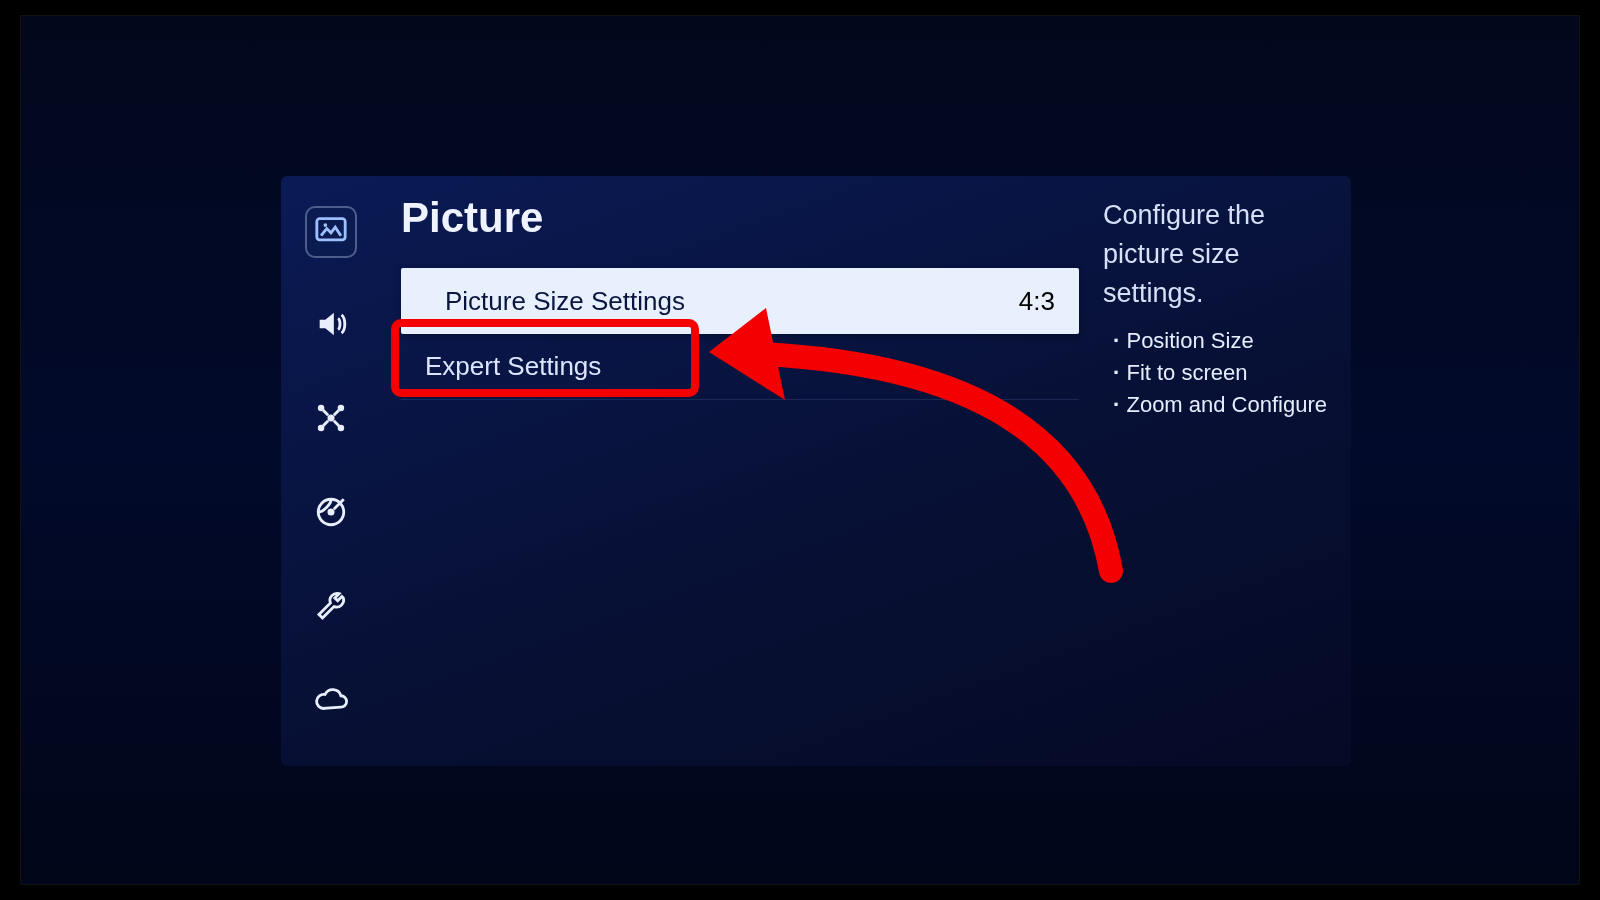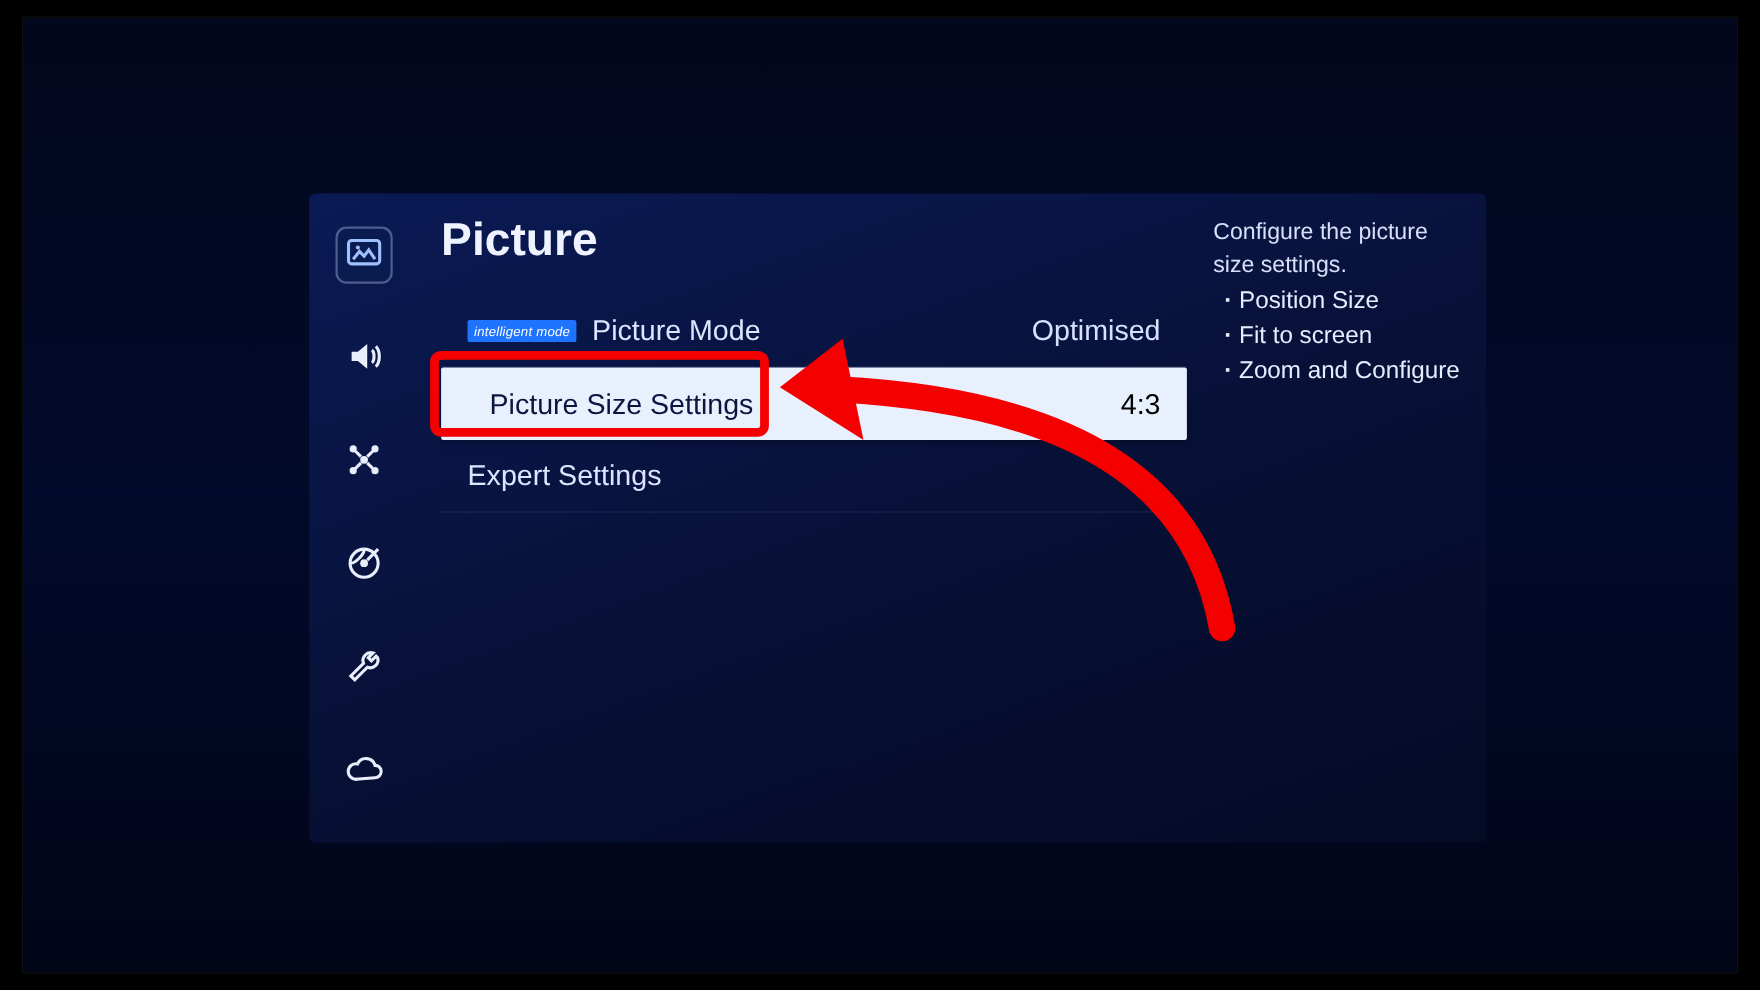--- a/index.html
+++ b/index.html
@@ -82,21 +82,21 @@
   .anno-box {
     position:absolute; pointer-events:none;
     border:8px solid #f40000; border-radius:10px;
   }
   .anno-arrow { position:absolute; pointer-events:none; }
   
   .help {
     width:250px; padding:20px 10px 0 14px;
     color:#e6edff; font-size:22px; line-height:1.45;
   }
-  .help-desc { margin-bottom:0; color:#d6e0f8; font-size:21px; }
+  .help-desc { margin-bottom:12px; color:#d6e0f8; font-size:27px; }
   .help-list { list-style:none; padding-left:10px; }
   .help-list li::before { content:'· '; font-weight:bold; }
 </style>
 </head>
 <body>
 
 <div class="tv-frame">
   <div class="panel">
 
     <div class="sidebar">
@@ -154,27 +154,20 @@
             </svg>
         </span>
       </div>
     </div>
 
     <div class="main">
       <div class="title">Picture</div>
 
       <div class="rows">
 
-        <div class="row">
-          <div class="left">
-            <span class="badge-intel">intelligent mode</span>
-            <span>Picture Mode</span>
-          </div>
-          <span class="val">Optimised</span>
-        </div>
 
         <div class="row selected">
           <div class="left">
             <span>Picture Size Settings</span>
           </div>
           <span class="val">4:3</span>
         </div>
 
         <div class="row">
           <div class="left">

